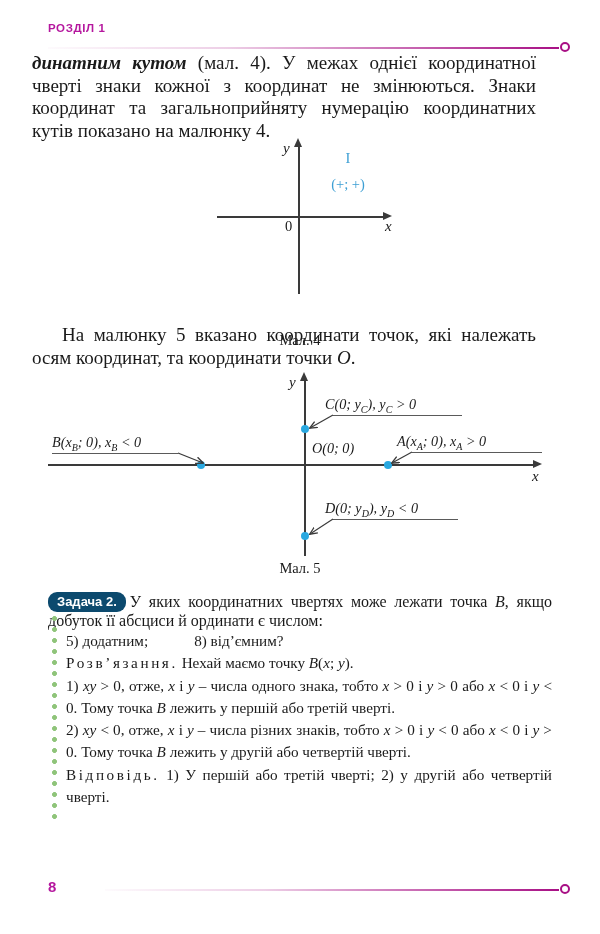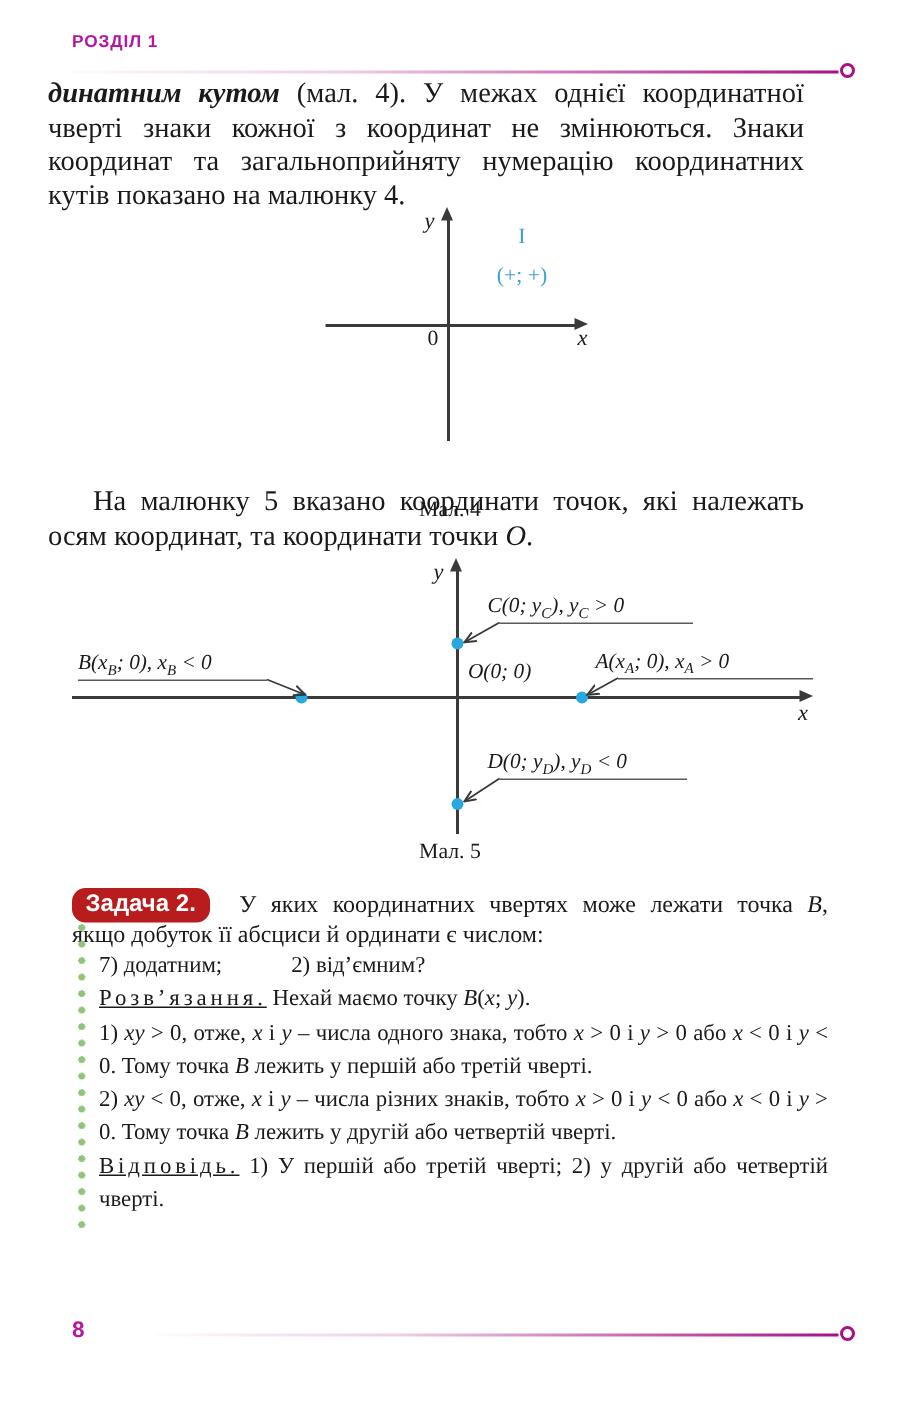--- a/index.html
+++ b/index.html
@@ -193,42 +193,41 @@
     left: 4px;
     top: 24px;
     width: 5px;
     height: 206px;
     background-image: radial-gradient(circle at 2.5px 2.5px, #8fc47a 2.2px, transparent 2.4px);
     background-size: 5px 11px;
     background-repeat: repeat-y;
   }
   .badge {
     display: inline-block;
-    background: #b91c1c;
+    background: #0c4a6e;
     color: #ffffff;
     font-family: "Liberation Sans", sans-serif;
     font-weight: bold;
-    font-size: 16px;
+    font-size: 13px;
     padding: 2px 9px 3px 9px;
     border-radius: 9px;
     vertical-align: 1px;
-    margin-right: 20px;
+    margin-right: 4px;
   }
   .task-body {
     margin-left: 18px;
     font-size: 15.2px;
     line-height: 22.3px;
   }
   .task-q {
     text-align: justify;
     text-align-last: left;
   }
   .spaced {
     letter-spacing: 2.6px;
-    text-decoration: underline;
   }
   .tline { text-align: justify; text-align-last: left; }
   .opt-gap { display: inline-block; width: 46px; }
 </style>
 </head>
 <body>
 
 <div class="runhead">РОЗДІЛ 1</div>
 <div class="rule-wrap top">
   <div class="rule-line"></div>
@@ -300,21 +299,21 @@
 </div>
 <div class="figcap cap5">Мал. 5</div>
 
 <div class="task">
   <div class="task-dots"></div>
   <div class="task-q">
     <span class="badge">Задача 2.</span><span>У яких координатних чвертях може лежати точка <i>B</i>, якщо добуток її абсциси й ординати є числом:</span>
   </div>
   <div class="task-body">
     <div>
-      <span>7) додатним;</span><span class="opt-gap"></span><span>2) від’ємним?</span>
+      <span>5) додатним;</span><span class="opt-gap"></span><span>8) від’ємним?</span>
     </div>
     <div>
       <span class="spaced">Розв’язання.</span><span> Нехай маємо точку <i>B</i>(<i>x</i>; <i>y</i>).</span>
     </div>
     <div class="tline">1) <i>xy</i> &gt; 0, отже, <i>x</i> і <i>y</i> – числа одного знака, тобто <i>x</i> &gt; 0 і <i>y</i> &gt; 0 або <i>x</i> &lt; 0 і <i>y</i> &lt; 0. Тому точка <i>B</i> лежить у першій або третій чверті.</div>
     <div class="tline">2) <i>xy</i> &lt; 0, отже, <i>x</i> і <i>y</i> – числа різних знаків, тобто <i>x</i> &gt; 0 і <i>y</i> &lt; 0 або <i>x</i> &lt; 0 і <i>y</i> &gt; 0. Тому точка <i>B</i> лежить у другій або четвертій чверті.</div>
     <div class="tline">
       <span class="spaced">Відповідь.</span><span> 1) У першій або третій чверті; 2) у другій або четвертій чверті.</span>
     </div>
   </div>

